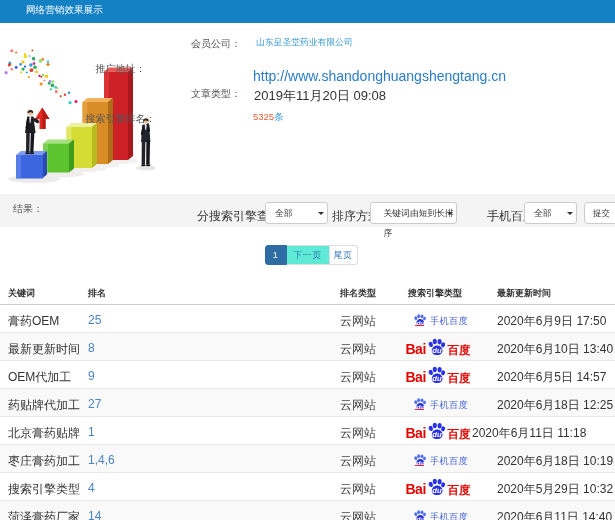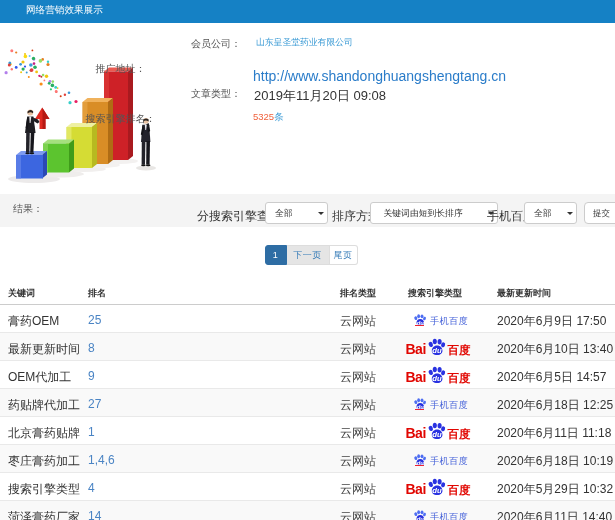--- a/index.html
+++ b/index.html
@@ -144,27 +144,27 @@
 <div class="abs lbl" style="left:0;top:87px;width:241px;text-align:right">文章类型：</div>
 <div class="abs" style="left:254px;top:87px;font-size:13px;color:#333">2019年11月20日 09:08</div>
 <div class="abs lbl" style="left:0;top:112px;width:241px;text-align:center">搜索引擎排名：</div>
 <div class="abs" style="left:253px;top:111px;font-size:9.5px"><span style="color:#f0613c">5325</span><span style="color:#3a9ad5">条</span></div>
 
 <div class="abs" style="left:0;top:194px;width:615px;height:33px;background:#f4f4f4"></div>
 <div class="abs lbl" style="left:13px;top:202px;">结果：</div>
 <div class="abs blbl" style="left:197px;top:208px">分搜索引擎查看</div>
 <div class="sel" style="left:265px;top:202px;width:63px">全部<i class="ar"></i></div>
 <div class="abs blbl" style="left:332px;top:208px">排序方式</div>
-<div class="sel" style="left:370px;top:202px;width:128px;padding-left:12.5px">关键词由短到长排序<i class="ar"></i></div>
+<div class="sel" style="left:370px;top:202px;width:87px;padding-left:12.5px">关键词由短到长排序<i class="ar"></i></div>
 <div class="abs blbl" style="left:487px;top:208px">手机百度</div>
 <div class="sel" style="left:524px;top:202px;width:53px">全部<i class="ar"></i></div>
 <div class="abs" style="left:584px;top:202px;width:45px;height:22px;background:#fff;border:1px solid #ccc;border-radius:4px;font-size:8.5px;color:#333;text-align:left;line-height:20px;padding-left:8px">提交</div>
 
 <div class="pag" style="left:264.5px;top:245px;width:22px;background:#2e6da4;border:1px solid #2e6da4;border-radius:3px 0 0 3px;color:#fff">1</div>
-<div class="pag" style="left:286.5px;top:245px;width:43px;background:#e5e5e5;border:1px solid #ddd;border-left:none;color:#337ab7">下一页</div>
+<div class="pag" style="left:286.5px;top:245px;width:43px;background:#5eead4;border:1px solid #ddd;border-left:none;color:#337ab7">下一页</div>
 <div class="pag" style="left:329.5px;top:245px;width:28px;background:#fff;border:1px solid #ddd;border-left:none;border-radius:0 3px 3px 0;color:#337ab7">尾页</div>
 
 <div class="th" style="left:8px;top:287px">关键词</div>
 <div class="th" style="left:88px;top:287px">排名</div>
 <div class="th" style="left:340px;top:287px">排名类型</div>
 <div class="th" style="left:408px;top:287px">搜索引擎类型</div>
 <div class="th" style="left:497px;top:287px">最新更新时间</div>
 <div class="abs" style="left:0;top:304px;width:615px;height:1px;background:#ccc"></div>
 
 <div class="abs" style="left:0;top:333px;width:615px;height:28px;background:#f9f9f9"></div>
@@ -238,21 +238,21 @@
 <div class="abs" style="left:405.5px;top:424.5px;font-size:14px;font-weight:bold;color:#e10601;letter-spacing:-0.5px">Bai</div>
 <svg class="abs" style="left:426px;top:420.5px" width="21.5" height="20.5" viewBox="0 0 20 20">
 <ellipse cx="4.2" cy="7.2" rx="2" ry="2.6" fill="#2932e1" transform="rotate(-20 4.2 7.2)"></ellipse>
 <ellipse cx="8.1" cy="4.4" rx="2" ry="2.7" fill="#2932e1"></ellipse>
 <ellipse cx="12.8" cy="4.6" rx="2" ry="2.7" fill="#2932e1"></ellipse>
 <ellipse cx="16.2" cy="7.6" rx="1.9" ry="2.5" fill="#2932e1" transform="rotate(20 16.2 7.6)"></ellipse>
 <path d="M10.3 8.2 C7 8.2 5.6 10.6 5.2 12.6 C4.9 14.6 5.8 16.6 8 17.2 C9.4 17.6 11.3 17.6 12.8 17.2 C15 16.6 15.9 14.6 15.5 12.5 C15.1 10.5 13.6 8.2 10.3 8.2 Z" fill="#2932e1"></path>
 <text x="10.3" y="15.6" font-size="7.5" font-style="italic" font-weight="bold" fill="#fff" text-anchor="middle" font-family="Liberation Sans">du</text>
 </svg>
 <div class="abs" style="left:447.5px;top:427.0px;font-size:11.5px;font-weight:bold;color:#e10601">百度</div>
-<div class="td" style="left:497px;top:425.0px">2020年6月11日 11:18</div>
+<div class="td" style="left:472px;top:425.0px">2020年6月11日 11:18</div>
 <div class="abs" style="left:0;top:444.0px;width:615px;height:1px;background:#e9e9e9"></div>
 <div class="td" style="left:8px;top:453.0px">枣庄膏药加工</div>
 <div class="td" style="left:88px;top:453.0px;color:#4a84c4">1,4,6</div>
 <div class="td" style="left:340px;top:453.0px;color:#444">云网站</div>
 <svg class="abs" style="left:410.5px;top:453.0px" width="18" height="14.5" viewBox="0 0 20 20">
 <ellipse cx="4.2" cy="7.2" rx="2" ry="2.6" fill="#4e6ef2" transform="rotate(-20 4.2 7.2)"></ellipse>
 <ellipse cx="8.1" cy="4.4" rx="2" ry="2.7" fill="#4e6ef2"></ellipse>
 <ellipse cx="12.8" cy="4.6" rx="2" ry="2.7" fill="#4e6ef2"></ellipse>
 <ellipse cx="16.2" cy="7.6" rx="1.9" ry="2.5" fill="#4e6ef2" transform="rotate(20 16.2 7.6)"></ellipse>
 <path d="M10.3 8.2 C7 8.2 5.6 10.6 5.2 12.6 C4.9 14.6 5.8 16.6 8 17.2 C9.4 17.6 11.3 17.6 12.8 17.2 C15 16.6 15.9 14.6 15.5 12.5 C15.1 10.5 13.6 8.2 10.3 8.2 Z" fill="#2932e1"></path>

